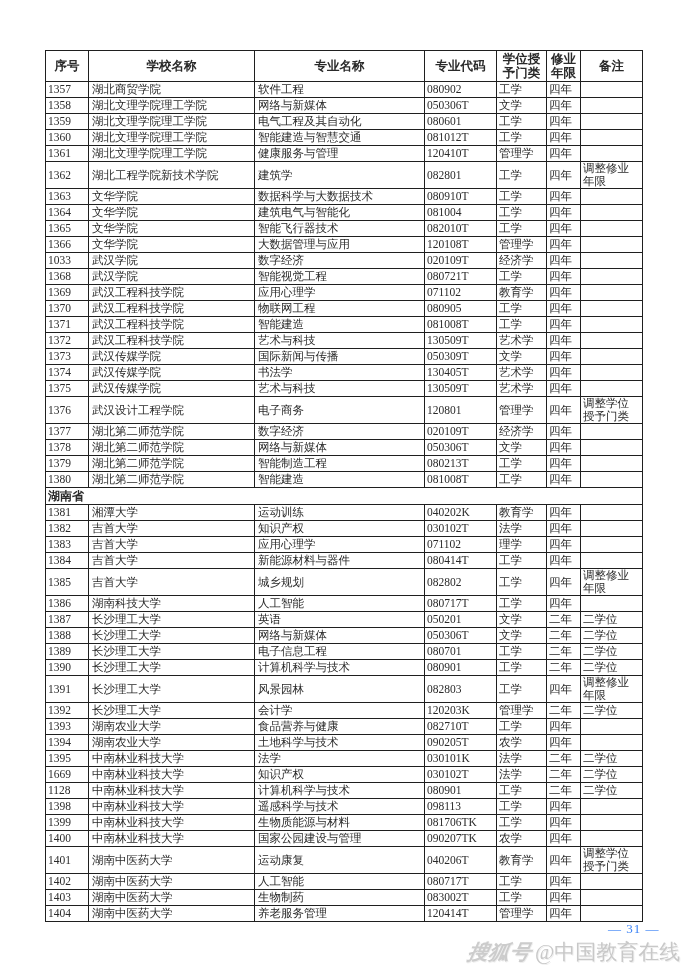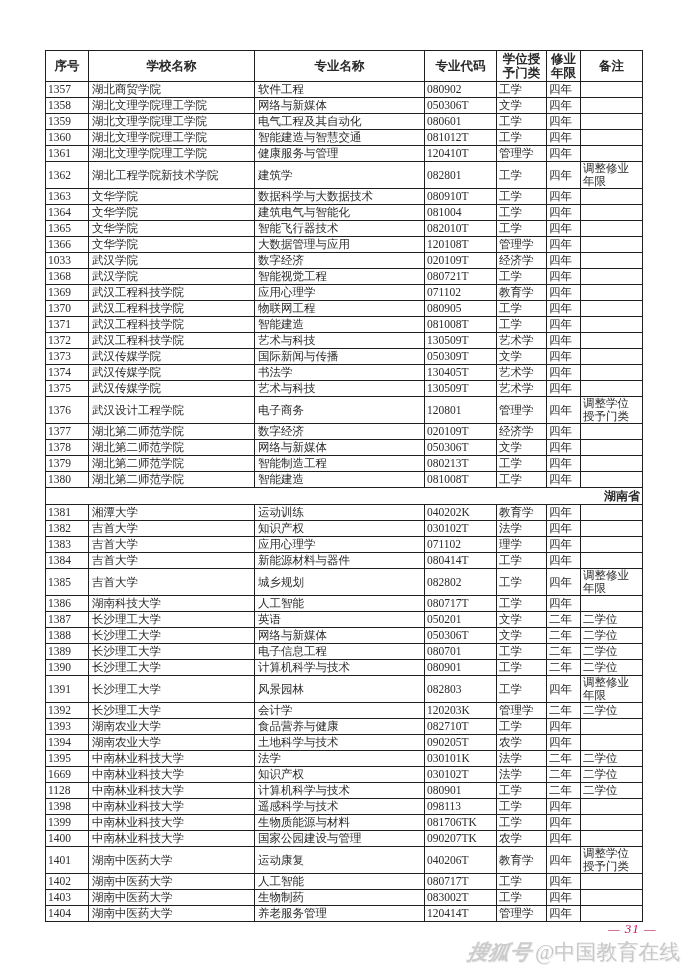--- a/index.html
+++ b/index.html
@@ -43,34 +43,33 @@
   }
   .doc-table td {
     height: 15px;
   }
   .doc-table td.c0 { text-align: left; }
   .doc-table td.c1, .doc-table td.c2 { text-align: left; padding-left: 3px; }
   .doc-table td.c3, .doc-table td.c4, .doc-table td.c5, .doc-table td.c6 {
     text-align: left; padding-left: 2px;
   }
   .doc-table td.section {
-    text-align: right;
+    text-align: left;
     font-weight: bold;
     font-size: 12px;
     height: 16px;
   }
   .page-number {
     position: absolute;
     left: 608px;
     top: 921px;
     font-size: 13px;
     letter-spacing: 1px;
-    color: #be185d;
+    color: #3b82f6;
     white-space: nowrap;
-    font-style: italic;
   }
   .watermark {
     position: absolute;
     left: 468px;
     top: 938px;
     font-size: 21px;
     color: #c8c8c8;
     white-space: nowrap;
     text-shadow: 1px 1px 0 #efefef;
     user-select: none;

